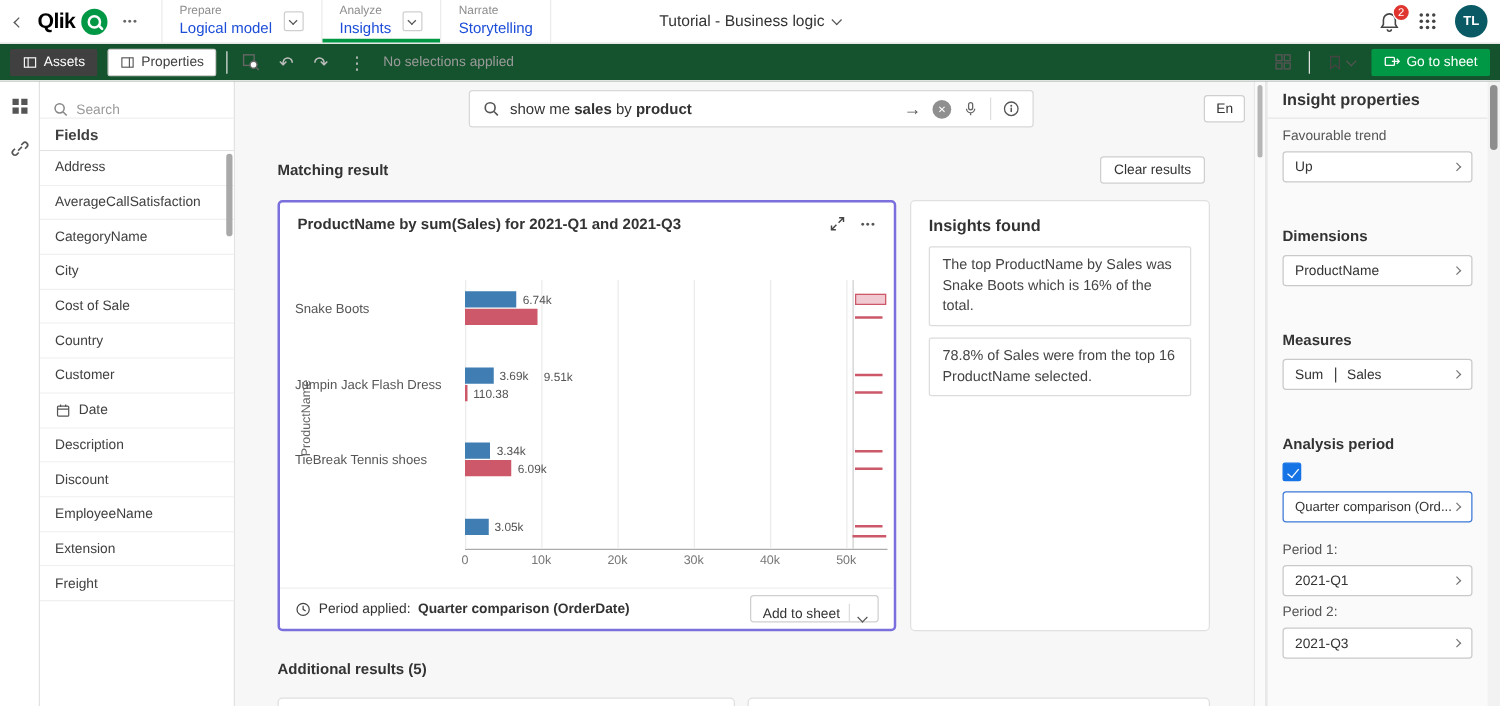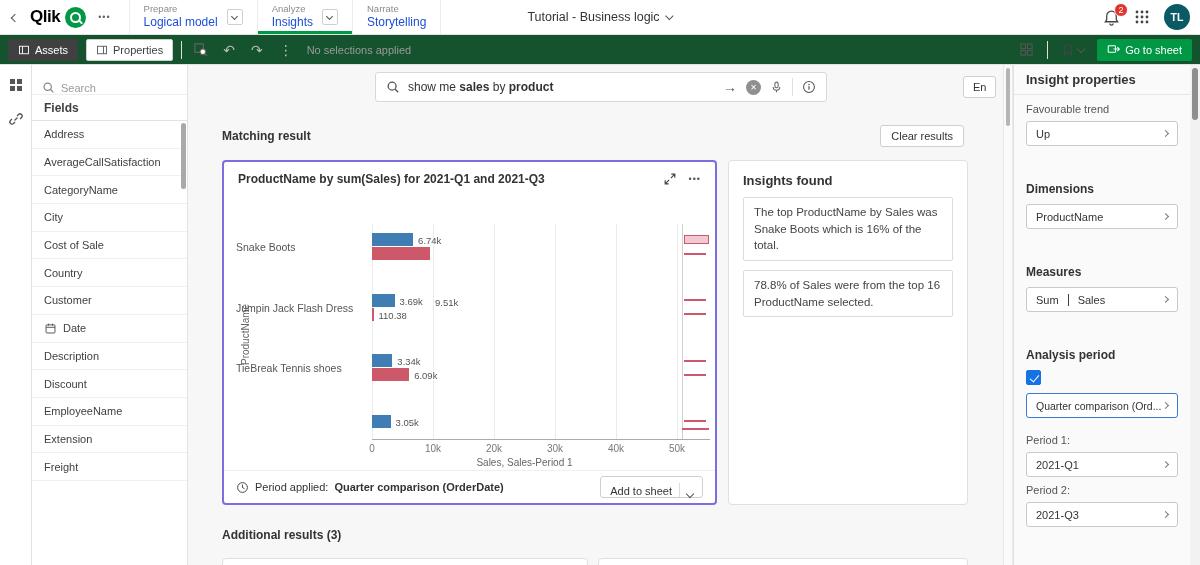--- a/index.html
+++ b/index.html
@@ -385,21 +385,20 @@
           <span>
             <svg width="14" height="14" viewBox="0 0 16 16">
                 <path d="M9.5 2.5h4v4M13.5 2.5L9 7M6.5 13.5h-4v-4M2.5 13.5L7 9" stroke="#444" stroke-width="1.3" fill="none"></path>
               </svg>
           </span>
           <span class="cc-dots">•••</span>
         </span>
       </div>
       <div class="plot">
         <div class="y-title">ProductName</div>
-        <div class="x-title">Sales, Sales-Period 1</div>
         <div class="axis-line"></div>
         <div class="strip-line"></div>
       <div class="gridline" style="left: 148px;"></div>
           <div class="xtick" style="left: 148px;">0</div>
           <div class="gridline" style="left: 209px;"></div>
           <div class="xtick" style="left: 209px;">10k</div>
           <div class="gridline" style="left: 270px;"></div>
           <div class="xtick" style="left: 270px;">20k</div>
           <div class="gridline" style="left: 331px;"></div>
           <div class="xtick" style="left: 331px;">30k</div>
@@ -450,21 +449,21 @@
     </section>
 
     <section class="insights-card">
       <div class="ins-title">Insights found</div>
       <div class="ins-list">
           <div class="ins-item">The top ProductName by Sales was Snake Boots which is 16% of the total.</div>
           <div class="ins-item">78.8% of Sales were from the top 16 ProductName selected.</div>
         </div>
     </section>
 
-    <div class="section-title additional">Additional results (3)</div>
+    <div class="section-title additional">Additional results (5)</div>
     <div class="stub stub1"></div>
     <div class="stub stub2"></div>
   </main>
 
   <div class="vscroll main-scroll">
       <div class="thumb"></div>
     </div>
 
   <aside class="rightpanel">
     <div class="rp-header">Insight properties</div>

